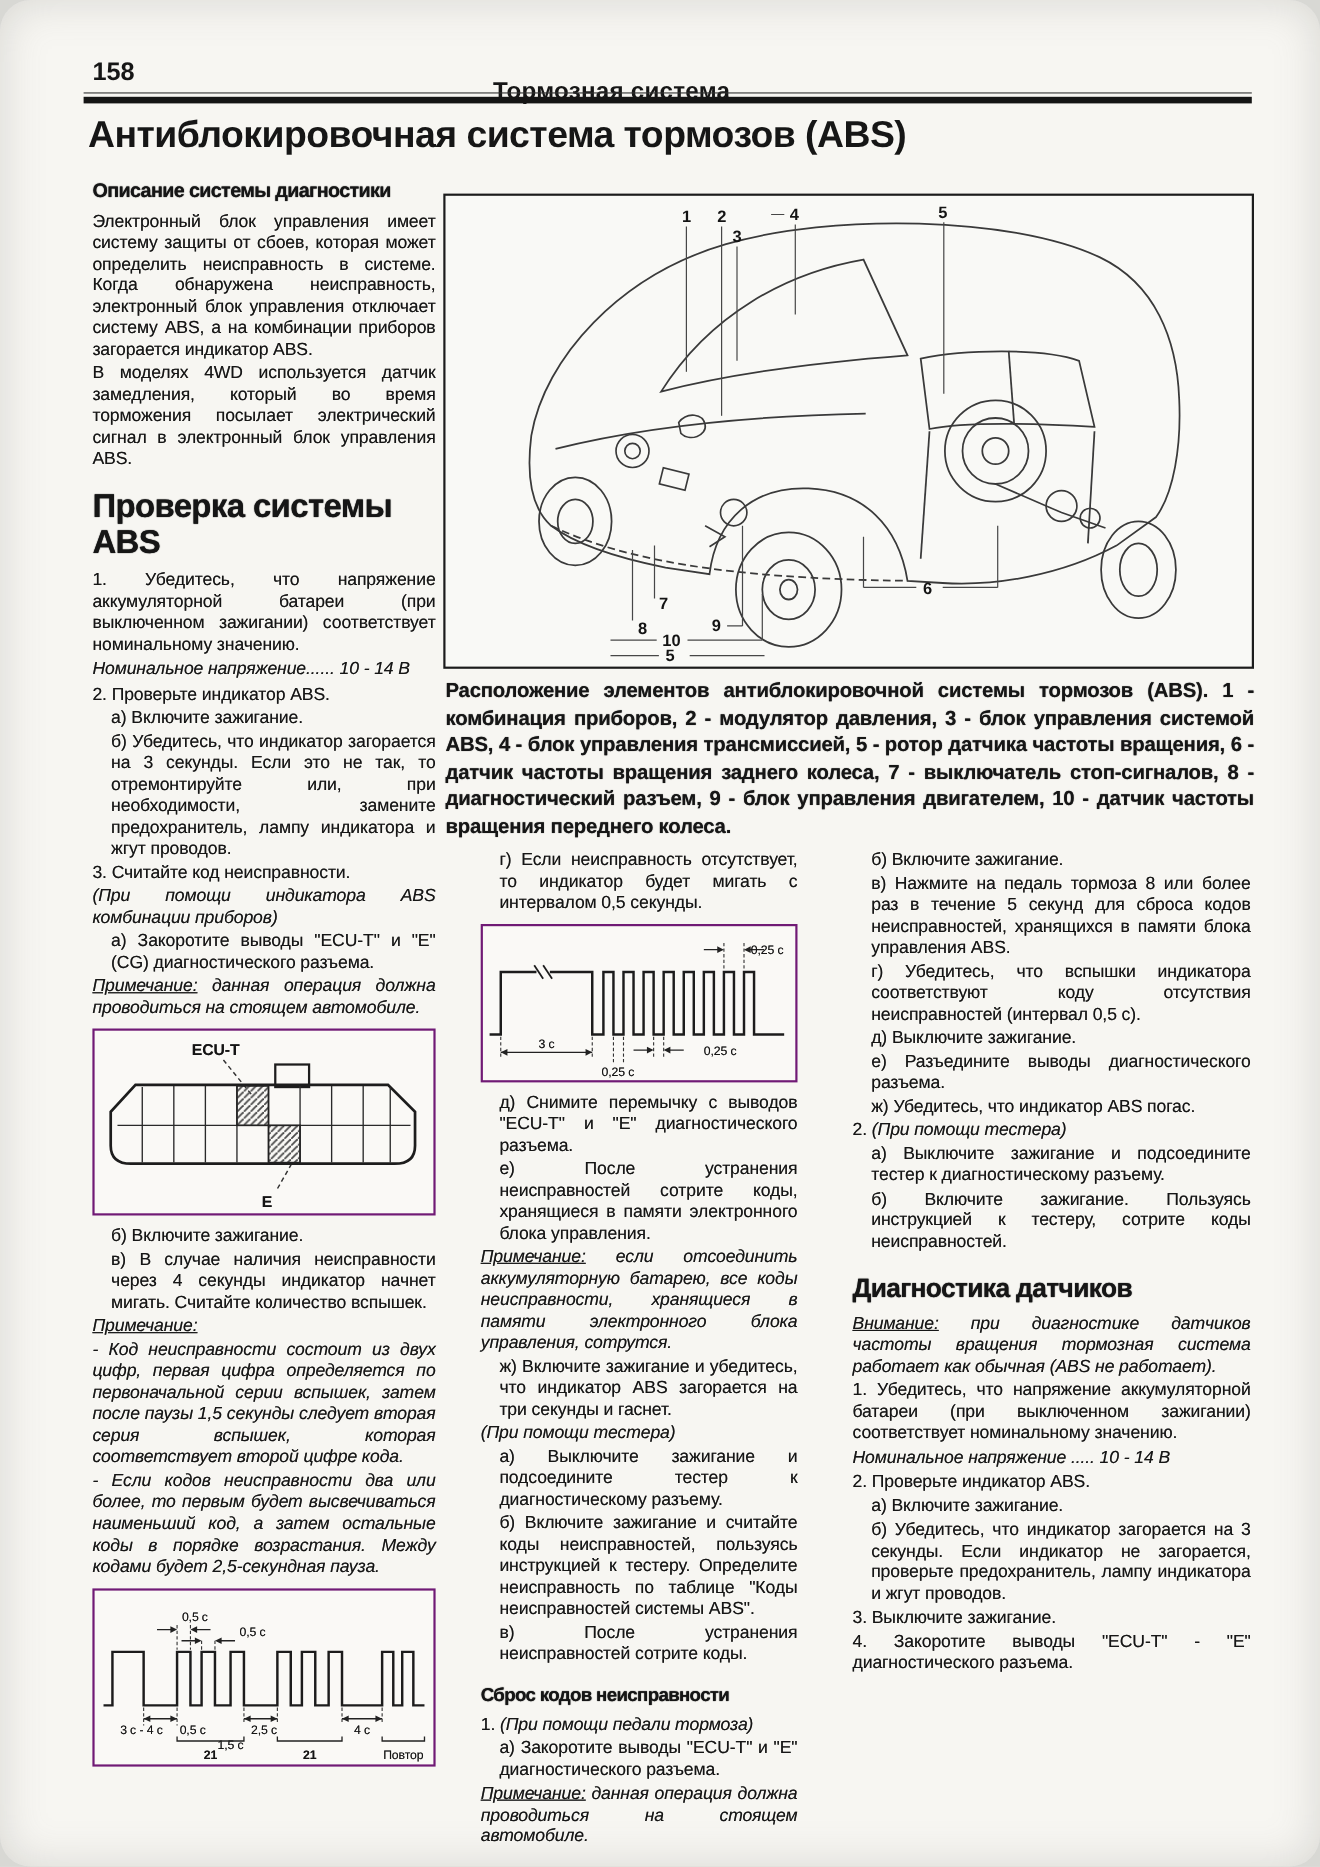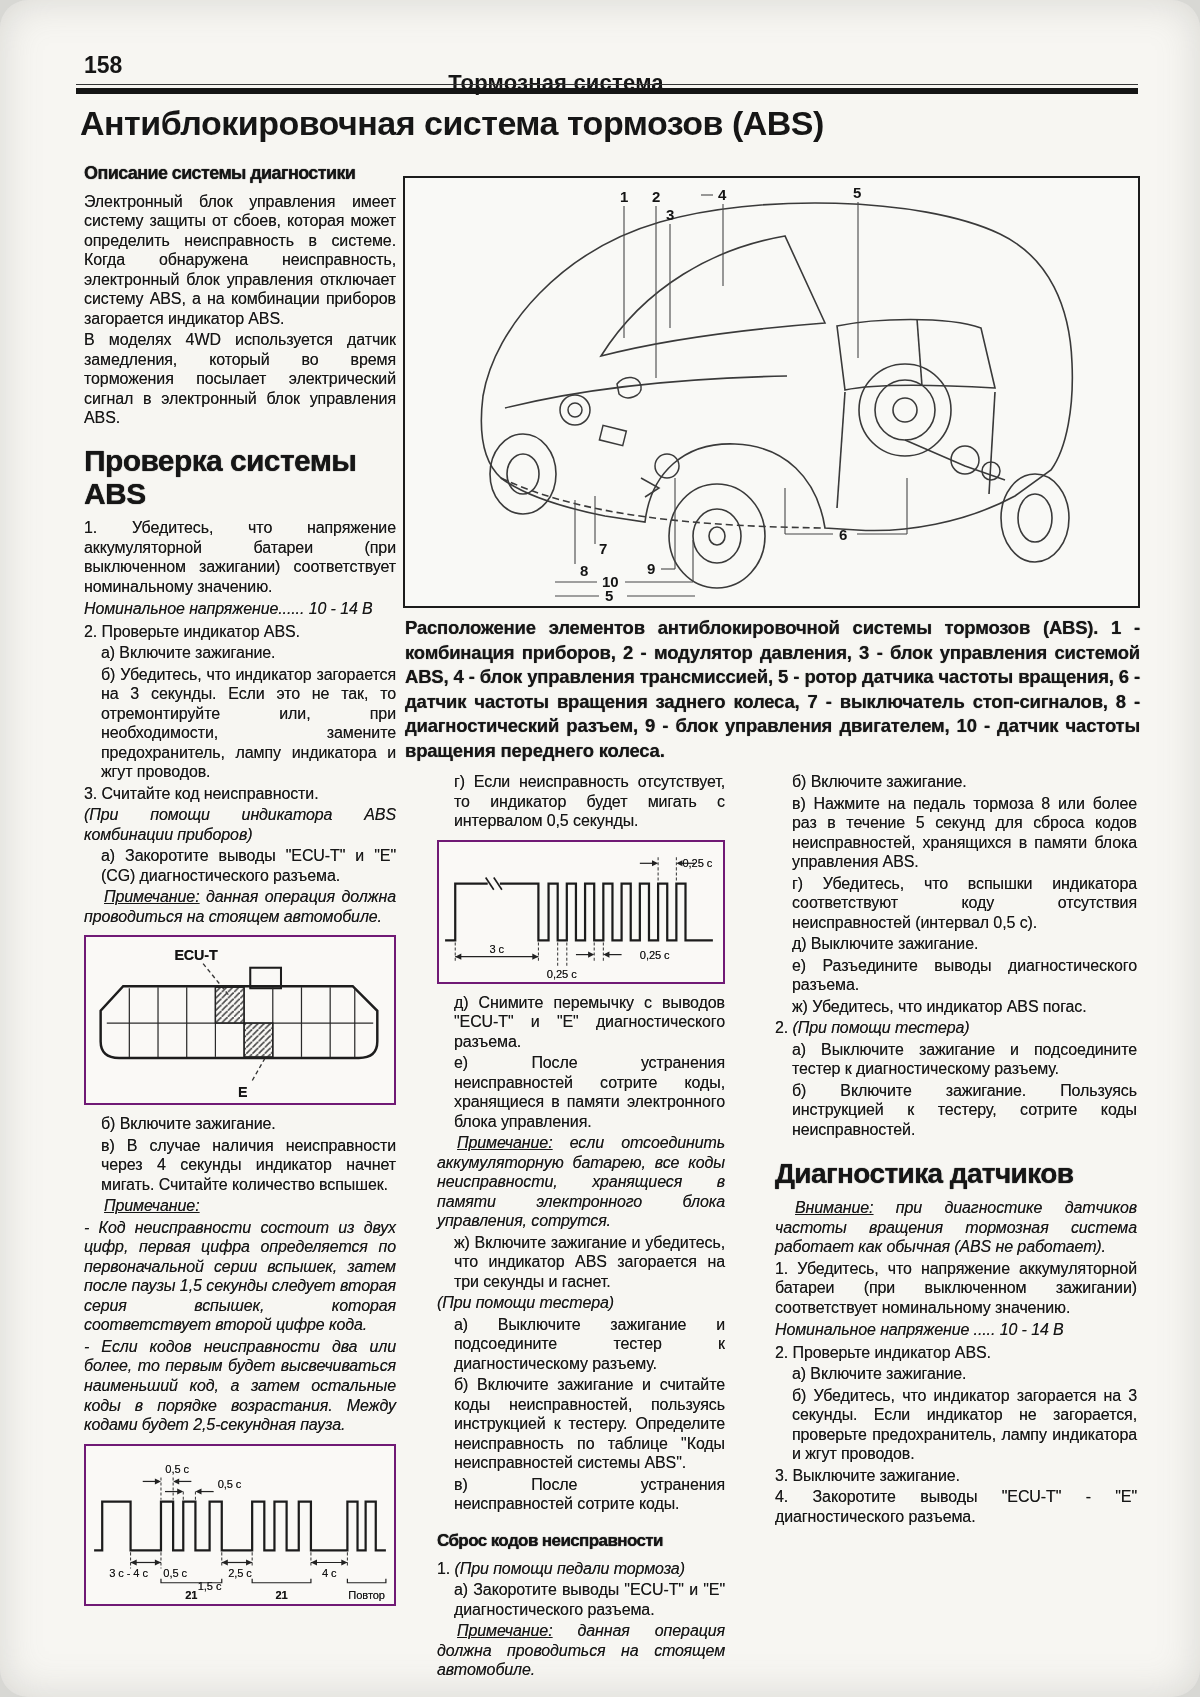--- a/index.html
+++ b/index.html
@@ -22,25 +22,25 @@
   #col-left  { left:84px;  top:164px; width:312px; height:1528px; }
   #col-mid   { left:437px; top:772px; width:288px; height:920px; }
   #col-right { left:775px; top:772px; width:362px; height:920px; }
   .p { margin:0 0 2px; }
   .sub { padding-left:17px; }
   .h1 { font-size:18px; font-weight:bold; line-height:1.1; letter-spacing:-0.6px;
         text-align:left; margin:0 0 8px; text-shadow:0 0 1px #000; }
   .h2 { font-size:30px; font-weight:bold; line-height:1.1; letter-spacing:-0.6px;
         text-align:left; margin:16px 0 8px; text-shadow:0 0 1px #000; }
   .h2-mid { font-size:17px; margin-top:18px; }
-  .h2-right { font-size:28px; margin-top:20px; }
+  .h2-right { font-size:24px; margin-top:20px; }
   .spec { font-style:italic; margin:3px 0; text-align:left; }
   .method { font-style:italic; }
   .note { font-style:italic; }
-  .note-lbl { text-decoration:underline;margin-left:20px; }
+  .note-lbl { text-decoration:underline; }
   .figbox { border:2px solid #701a75; margin:9px 0; background:rgba(255,255,255,.35); }
   .figbox svg { display:block; }
   #fig-car { position:absolute; left:403px; top:176px; width:737px; height:432px;
     border:2px solid #1c1c1c; box-sizing:border-box; background:rgba(255,255,255,.3); }
   #caption { position:absolute; left:405px; top:616px; width:735px;
     font-size:18.5px; font-weight:bold; line-height:1.33; text-align:justify;
     letter-spacing:-0.2px; text-shadow:0 0 .8px rgba(20,20,20,.8); }
   svg text { font-family:"Liberation Sans", sans-serif; fill:#141414; }
   .co { font-size:15px; font-weight:bold; }
   .wl { font-size:11px; }

